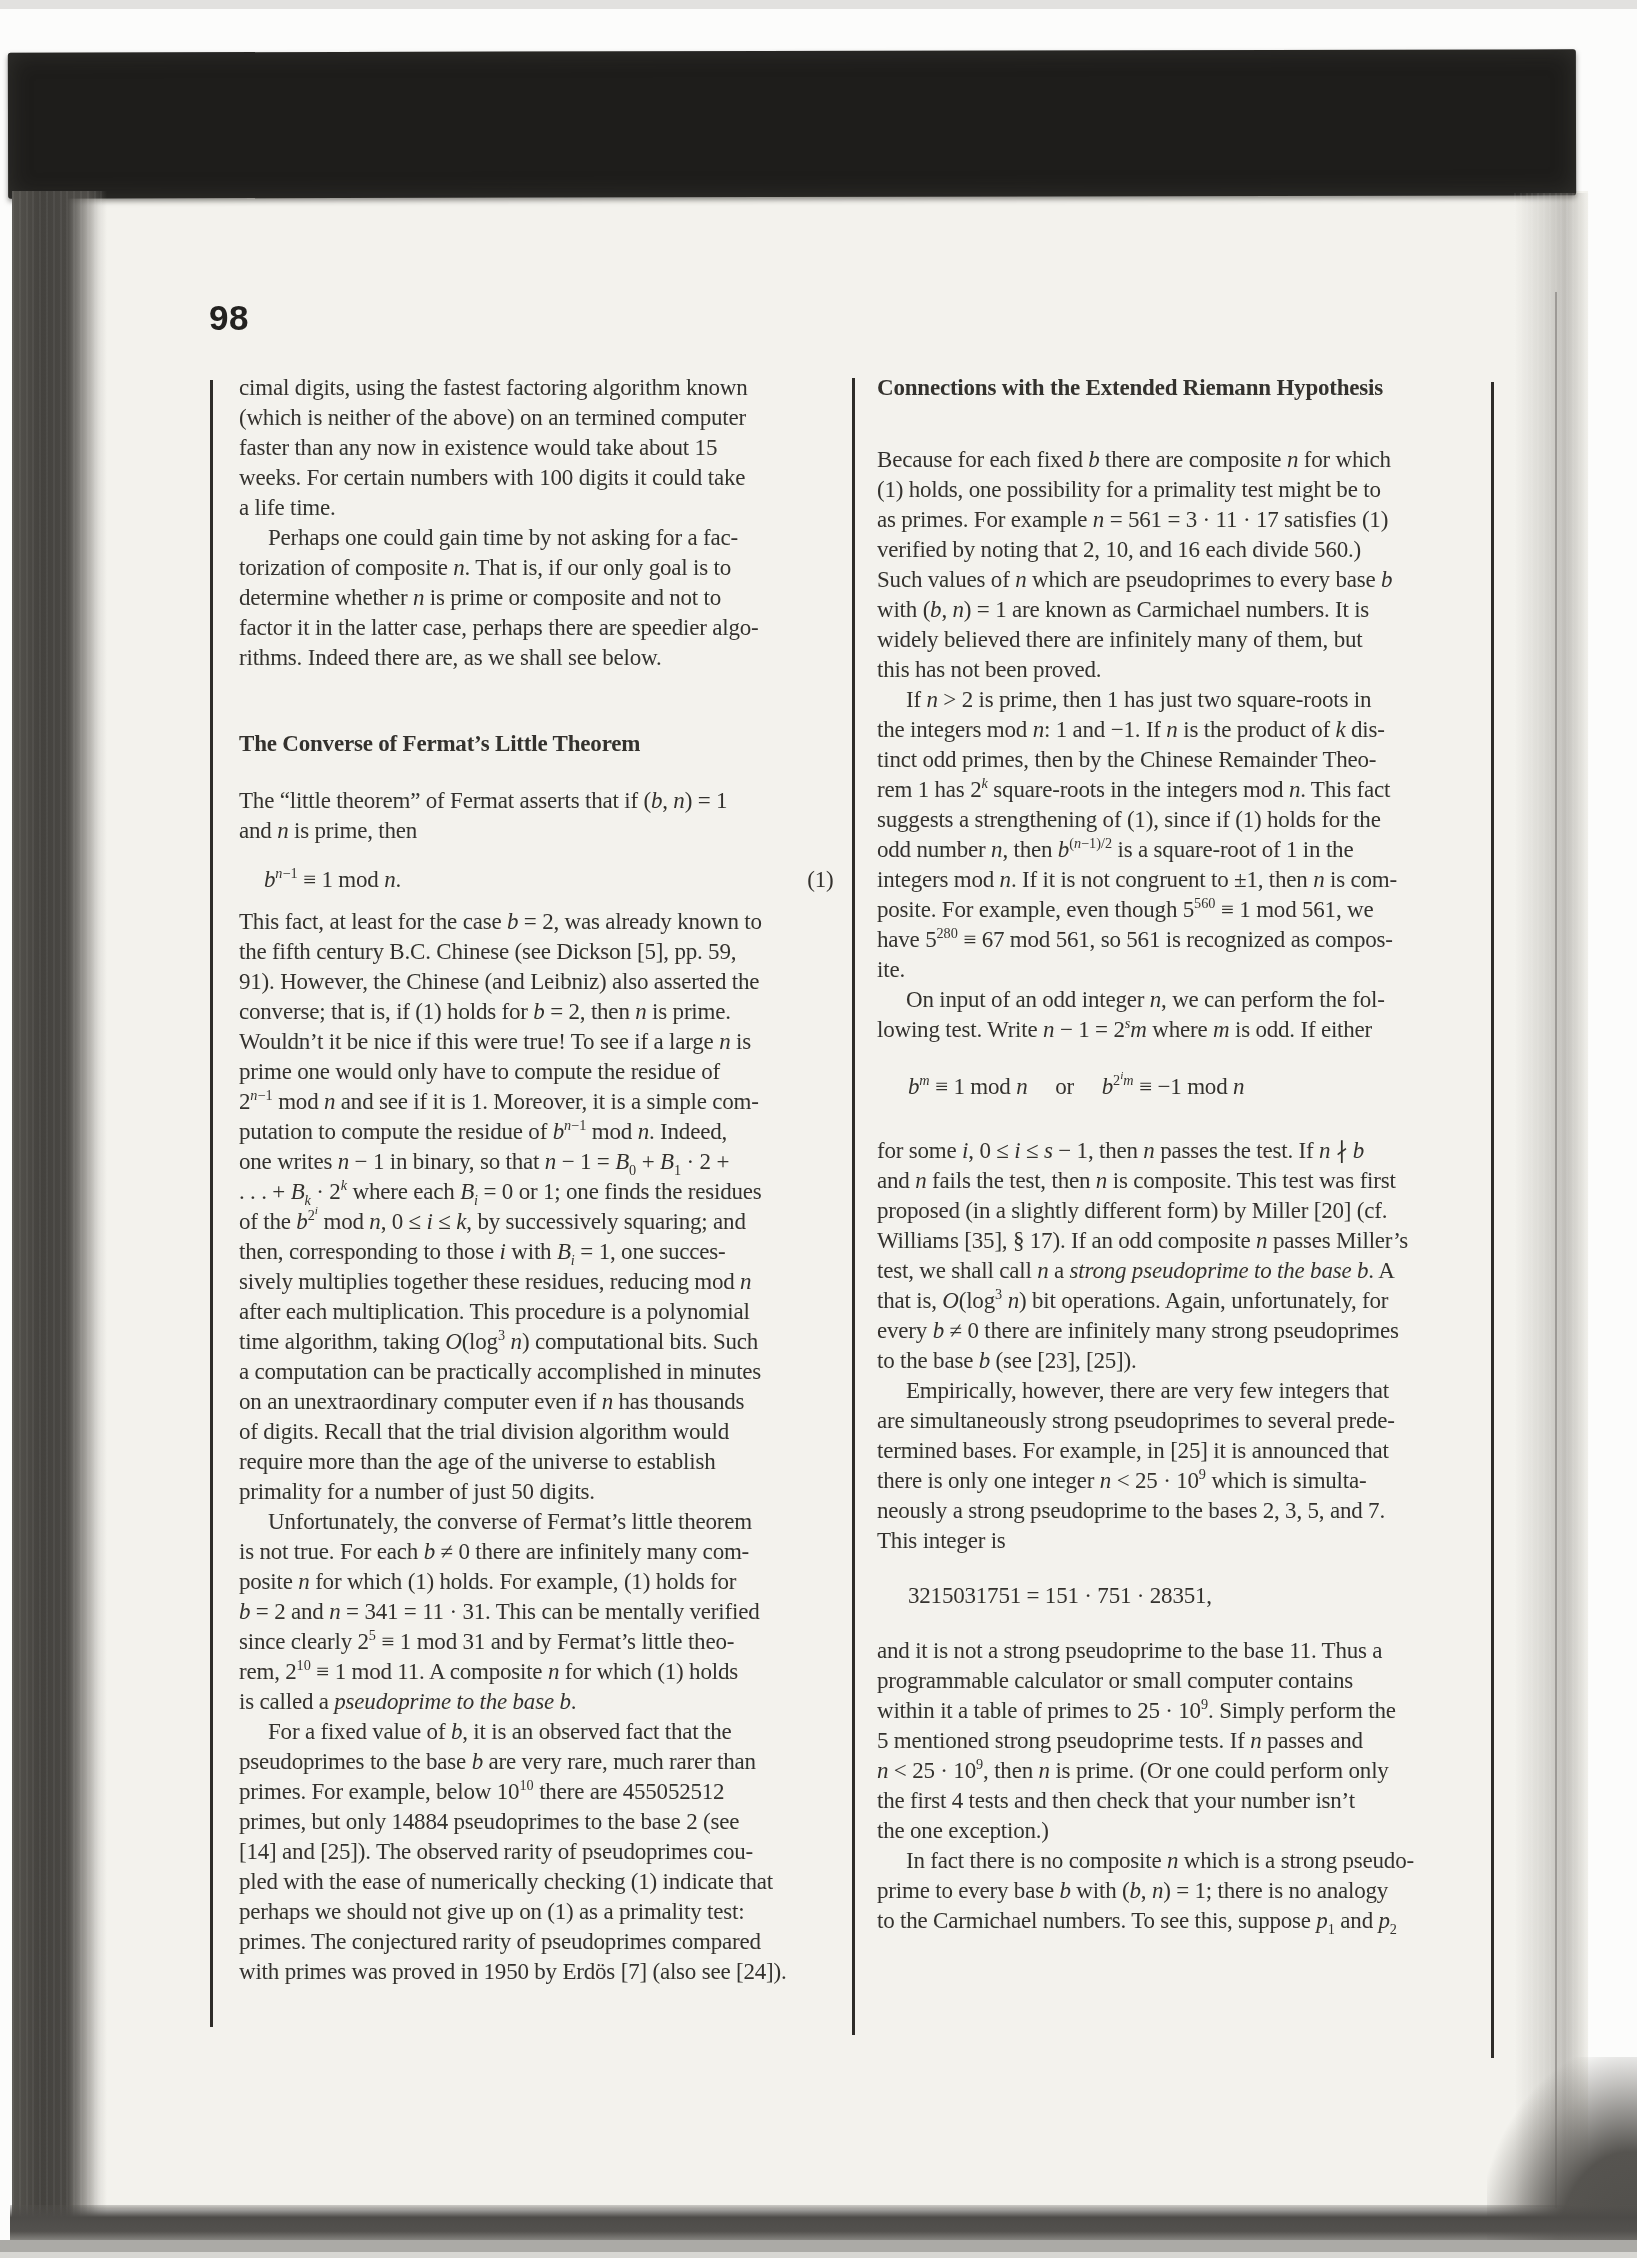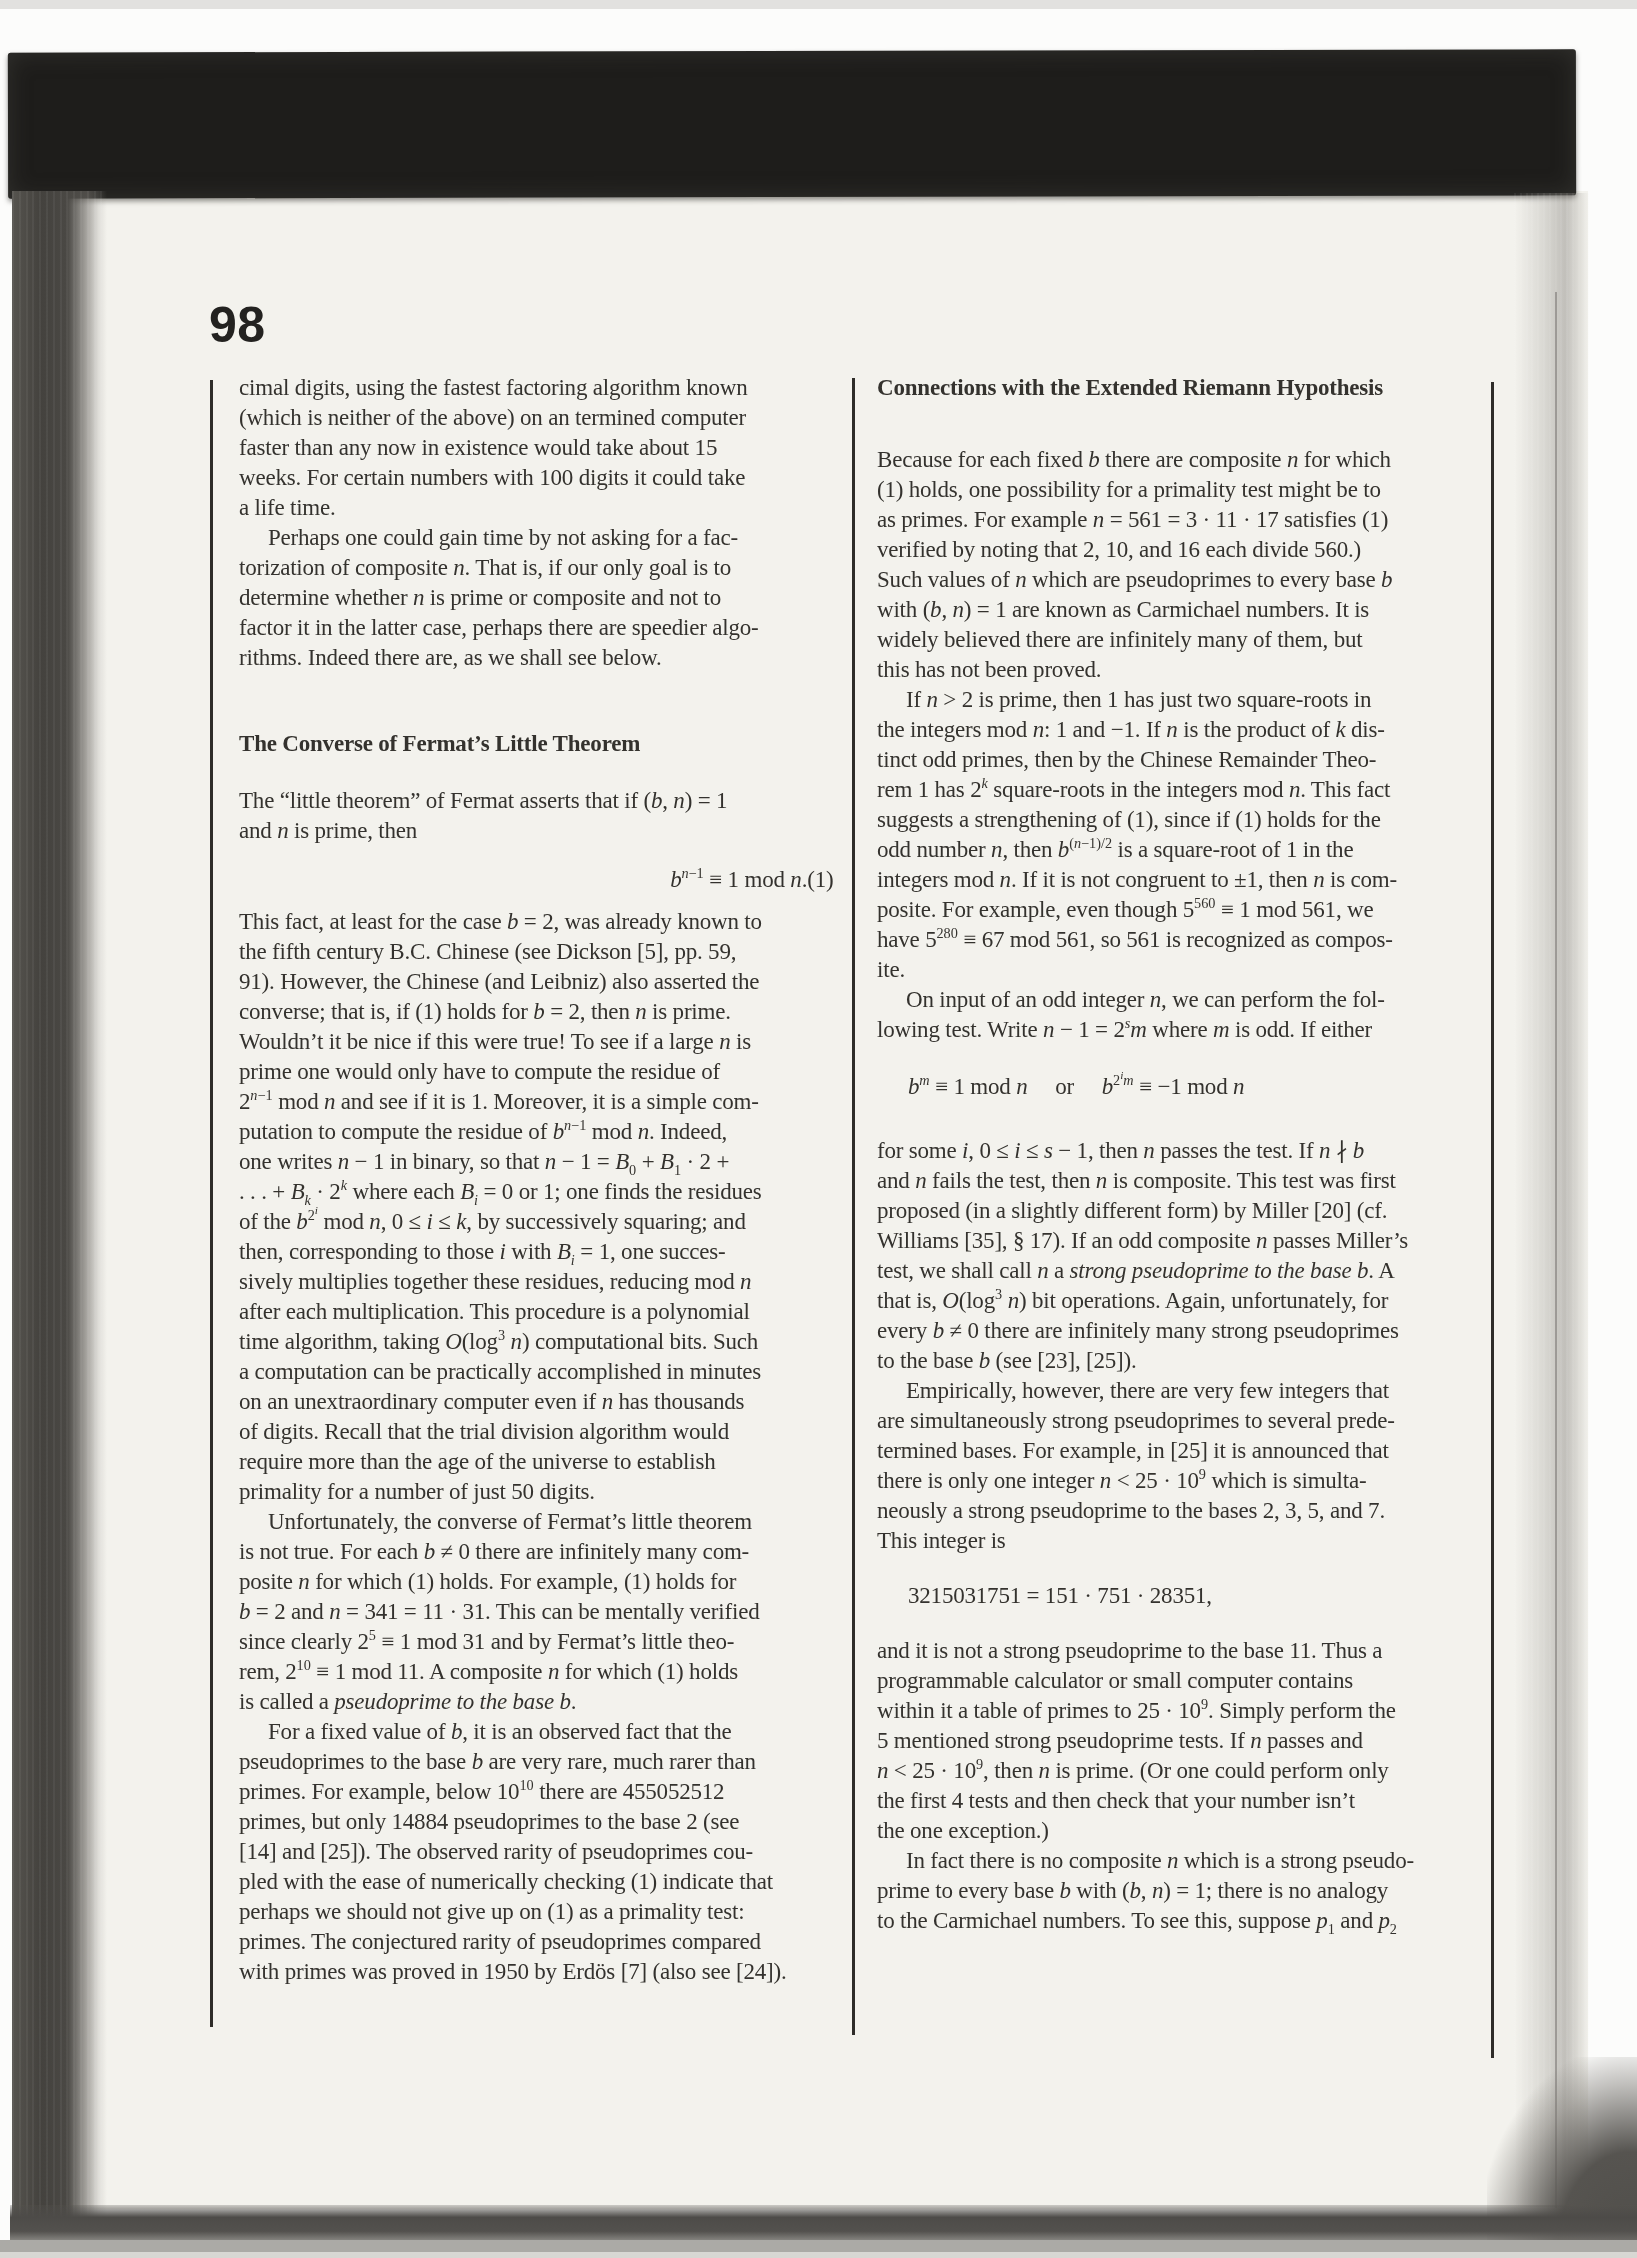--- a/index.html
+++ b/index.html
@@ -22,33 +22,33 @@
   .right-edge{position:absolute;left:1514px;top:193px;width:75px;height:2014px;
          background:linear-gradient(90deg,rgba(160,158,152,0) 0%,rgba(150,148,142,.28) 40%,
                     rgba(125,122,117,.42) 68%,rgba(165,162,156,.25) 88%,rgba(200,198,194,0) 100%);}
   .right-edge::after{content:"";position:absolute;inset:0;
          background:repeating-linear-gradient(90deg,rgba(255,255,255,.06) 0 1.9px,rgba(0,0,0,0) 1.9px 5.8px);}
   .edge-line{position:absolute;left:1555px;top:292px;width:1.9px;height:1916px;background:rgba(95,92,88,.45);}
   .corner{position:absolute;left:1487px;top:2057px;width:151px;height:202px;
          background:radial-gradient(120% 120% at 95% 95%,#504e4a 0%,#565450 40%,
                     rgba(120,117,112,.45) 68%,rgba(150,148,143,0) 85%);}
   .pagenum{position:absolute;left:209px;top:300px;font-family:"Liberation Sans","DejaVu Sans",sans-serif;
-         font-weight:700;font-size:50px;line-height:1;color:#232220;letter-spacing:0.5px;}
+         font-weight:700;font-size:35px;line-height:1;color:#232220;letter-spacing:0.5px;}
   .rule{position:absolute;width:2.9px;background:#2e2c29;}
   #rule-l{left:210px;top:380px;height:1647px;}
   #rule-m{left:852px;top:378px;height:1657px;}
   #rule-r{left:1491px;top:382px;height:1676px;}
   .col{position:absolute;top:373px;width:606px;}
   #col-left{left:239px;}
   #col-right{left:877px;width:608px;}
   .ln{line-height:30px;font-size:23px;letter-spacing:-0.2px;white-space:nowrap;}
   .in{padding-left:29px;}
   .heading{font-weight:700;margin:56px 0 27px 0;}
   .heading.first{margin:0 0 42px 0;}
-  .eq{display:flex;justify-content:flex-end;margin:19.3px 0 11.6px 0;padding-left:25px;padding-right:11.6px;}
+  .eq{display:flex;justify-content:space-between;margin:19.3px 0 11.6px 0;padding-left:25px;padding-right:11.6px;}
   .eqc{margin:27px 0 33px 0;padding-left:31px;}
   .eqc2{margin:25px 0 25px 0;padding-left:31px;}
   sup{font-size:62%;line-height:0;vertical-align:super;letter-spacing:0;}
   sup sup{font-size:80%;}
   sub{font-size:62%;line-height:0;vertical-align:sub;letter-spacing:0;}
   .sym{font-family:"DejaVu Sans","Liberation Sans",sans-serif;}
 </style>
 </head>
 <body>
 

